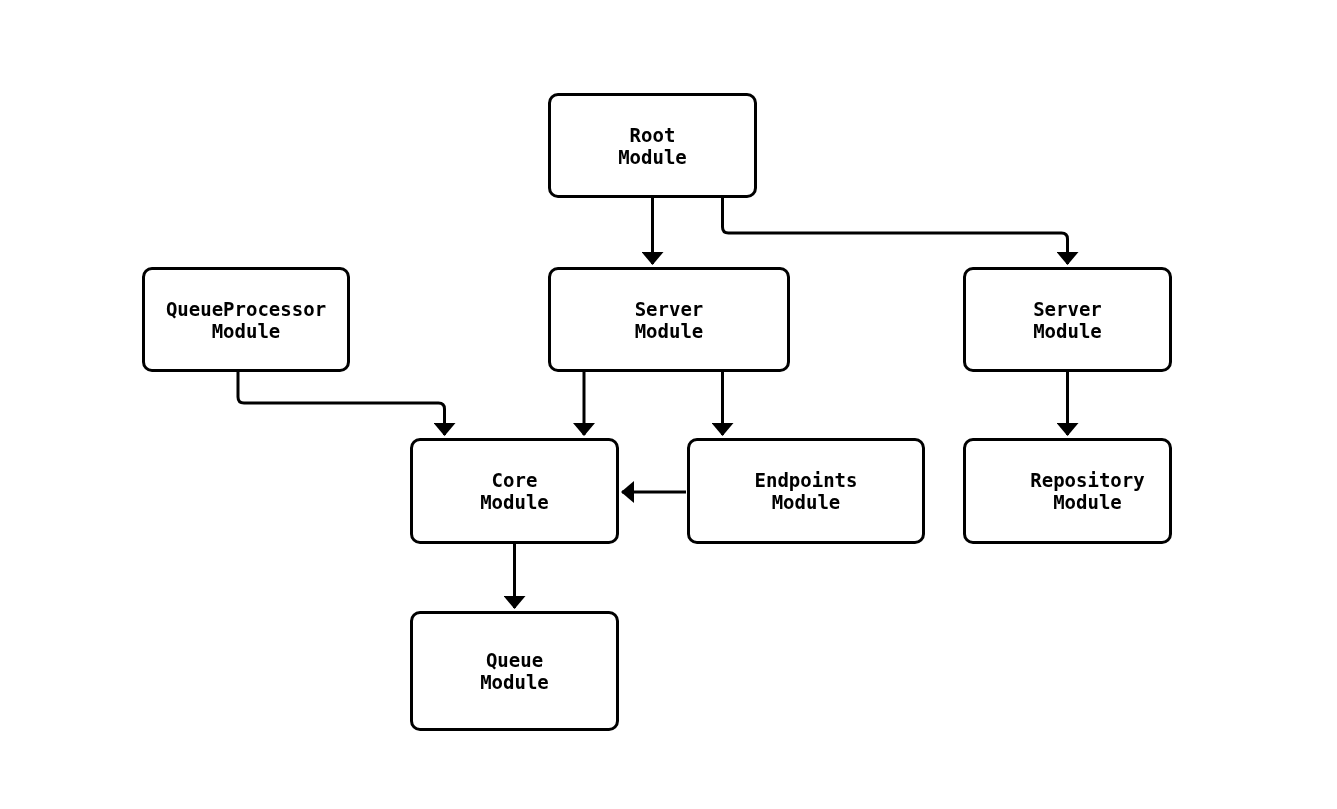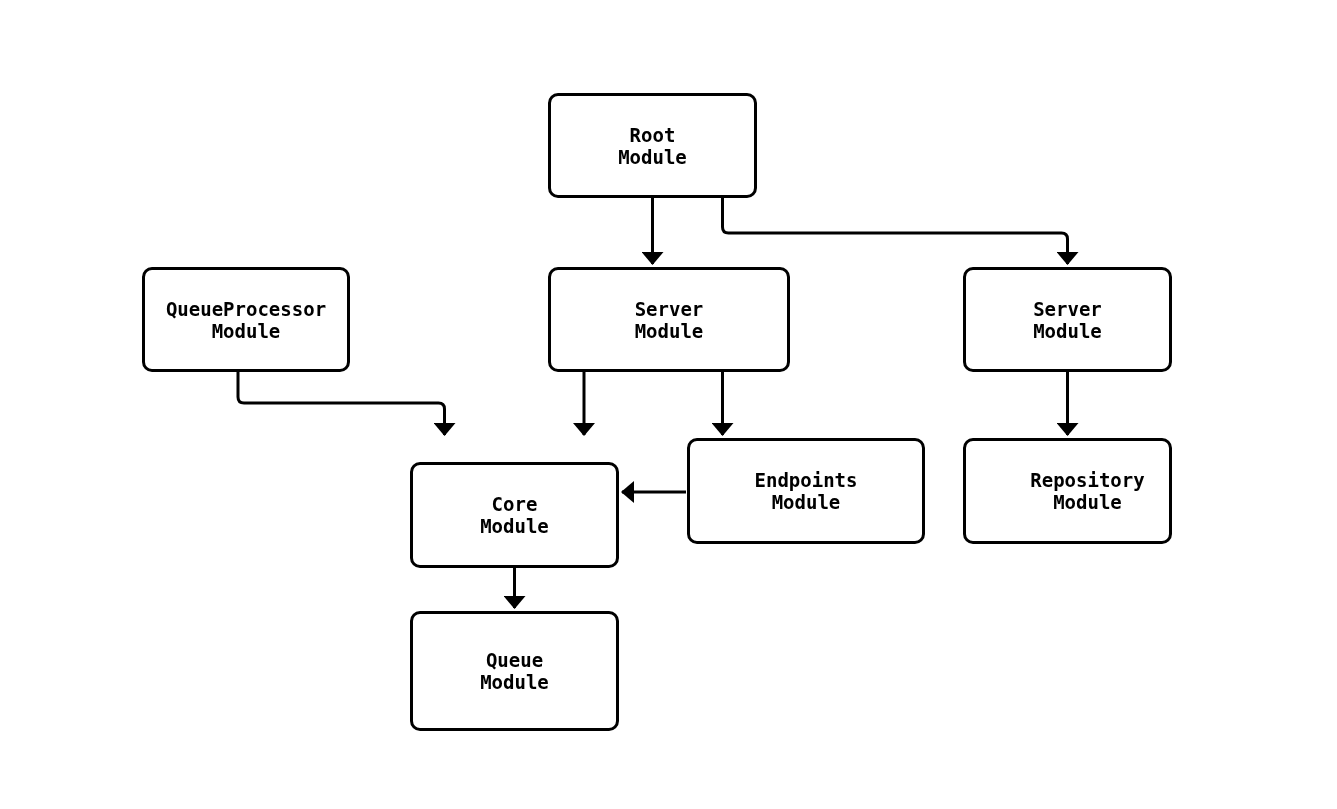--- a/index.html
+++ b/index.html
@@ -40,21 +40,21 @@
     font-family: "DejaVu Sans Mono", monospace;
     font-weight: bold;
     font-size: 19px;
     line-height: 22px;
     color: #000000;
   }
   #node-root            { left: 548px; top: 93px;  width: 209px; height: 105px; }
   #node-queue-processor { left: 142px; top: 267px; width: 208px; height: 105px; }
   #node-server          { left: 548px; top: 267px; width: 242px; height: 105px; }
   #node-global          { left: 963px; top: 267px; width: 209px; height: 105px; }
-  #node-core            { left: 410px; top: 438px; width: 209px; height: 106px; margin-top: 24px; }
+  #node-core            { left: 410px; top: 438px; width: 209px; height: 106px; }
   #node-endpoints       { left: 687px; top: 438px; width: 238px; height: 106px; }
   #node-repository      { left: 963px; top: 438px; width: 209px; height: 106px; padding-left: 40px; }
   #node-queue           { left: 410px; top: 611px; width: 209px; height: 120px; }
 </style>
 </head>
 <body>
 
 <div class="canvas">
 
   <svg class="edges-layer" width="1337" height="809" viewBox="0 0 1337 809" xmlns="http://www.w3.org/2000/svg">

